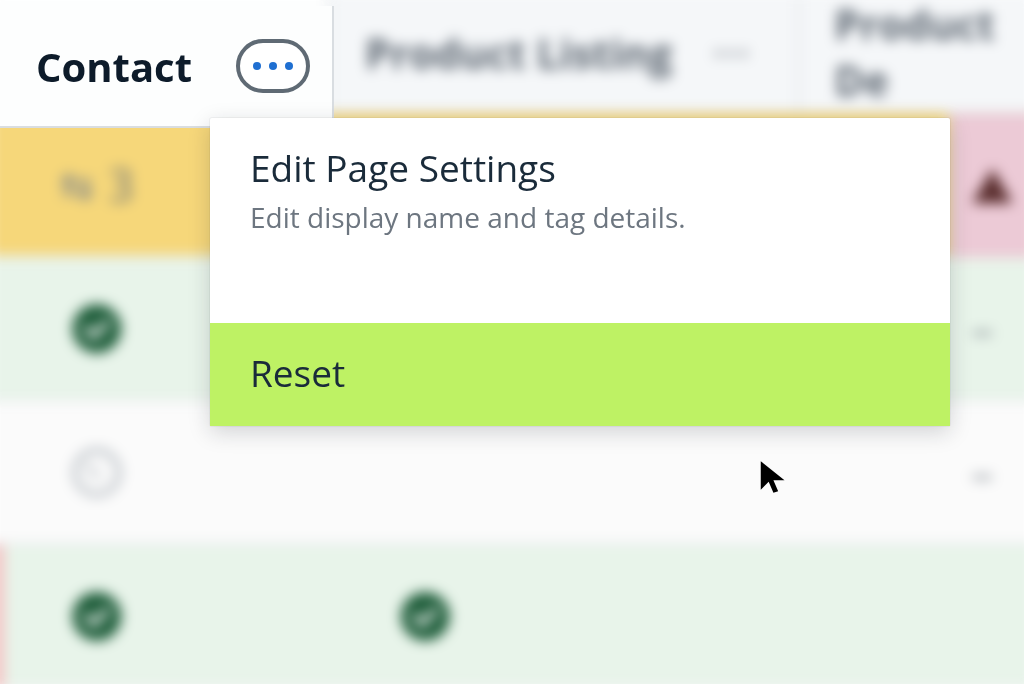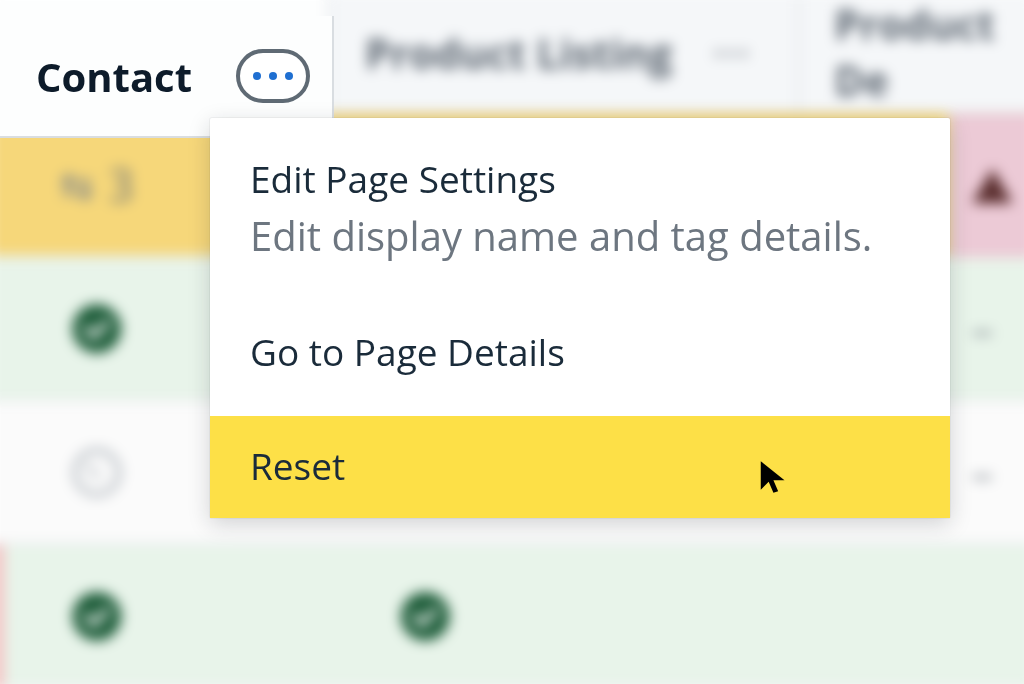--- a/index.html
+++ b/index.html
@@ -55,21 +55,21 @@
   }
   .ring::after { content:""; position:absolute; left:10px; top:10px; width:18px; height:18px; border-top:4px solid #b6bcc2; transform:rotate(45deg); transform-origin:left top; }
   .list-icon { color:#7a828a; font-size:40px; }
   .num3 { color:#6d747b; font-size:44px; }
   .tri { width:0; height:0; border-left:20px solid transparent; border-right:20px solid transparent; border-bottom:34px solid #5a2e2e; }
   .dot-mid { width:48px; height:48px; border-radius:50%; background:#1e5d3a; display:flex; align-items:center; justify-content:center; }
   .dot-mid::after { content:""; width:18px; height:10px; border-left:5px solid #fff; border-bottom:5px solid #fff; transform: rotate(-45deg) translate(1px,-2px); }
 
   
   .sharp-header {
-    position:absolute; left:0; top:16px; width:334px; height:122px;
+    position:absolute; left:0; top:6px; width:334px; height:122px;
     background:#fdfefe; border-right:2px solid #d9dde1; border-bottom:2px solid #d9dde1;
     display:flex; align-items:center; padding-left:36px; gap:44px;
   }
   .sharp-header .title { font-size:40px; font-weight:700; color:#0d1b2a; }
   .more-btn {
     width:74px; height:54px; border:4px solid #5f6a74; border-radius:27px;
     display:flex; align-items:center; justify-content:center; gap:8px;
     background:#ffffff;
     cursor:pointer;
   }
@@ -79,25 +79,24 @@
   .menu {
     position:absolute; left:210px; top:118px; width:740px;
     background:#ffffff;
     box-shadow: 0 6px 22px rgba(20,30,40,0.18), 0 0 0 1px rgba(0,0,0,0.04);
     border-radius:2px;
     z-index:10;
   }
   .menu-item {
     padding:28px 40px 30px 40px;
     cursor:pointer;
-    margin-top:11px;
   }
-  .menu-item.hover { background:#fde047; }
+  .menu-item.hover { background:#bef264; }
   .menu-item .mi-title { font-size:37px; color:#1a2b3a; font-weight:500; line-height:1.2; }
-  .menu-item .mi-desc  { font-size:40px; color:#6d7680; margin-top:10px; line-height:1.25; }
+  .menu-item .mi-desc  { font-size:28px; color:#6d7680; margin-top:10px; line-height:1.25; }
 
   
   .cursor {
     position:absolute; left:756px; top:458px; z-index:20;
     pointer-events:none;
   }
 </style>
 </head>
 <body>
 
@@ -156,21 +155,20 @@
     <span class="d"></span>
   </div>
 </div>
 
 <div class="menu">
   <div class="menu-item">
     <div class="mi-title">Edit Page Settings</div>
     <div class="mi-desc">Edit display name and tag details.</div>
   </div>
   <div class="menu-item">
-    <div class="mi-title">Go to Page Details</div>
   </div>
   <div class="menu-item hover">
     <div class="mi-title">Reset</div>
   </div>
 </div>
 
 <svg class="cursor" width="38" height="38" viewBox="0 0 24 24">
   <path d="M3 2 L3 20 L8 15 L11 22 L14 21 L11 14 L18 14 Z" fill="#000"></path>
 </svg>
 

